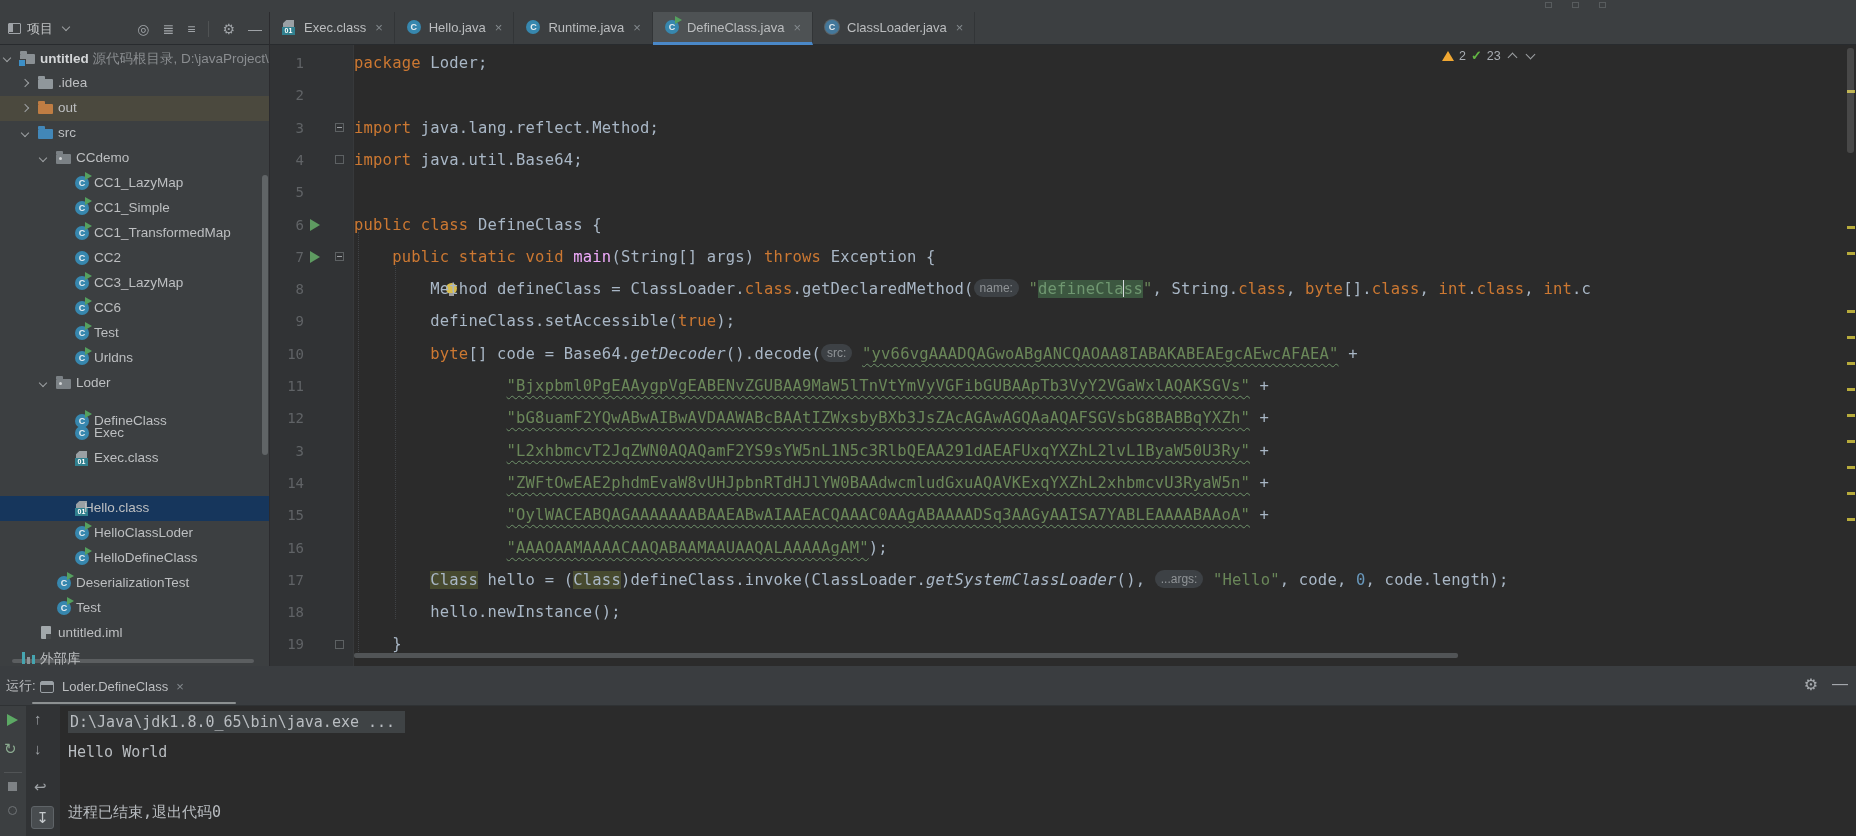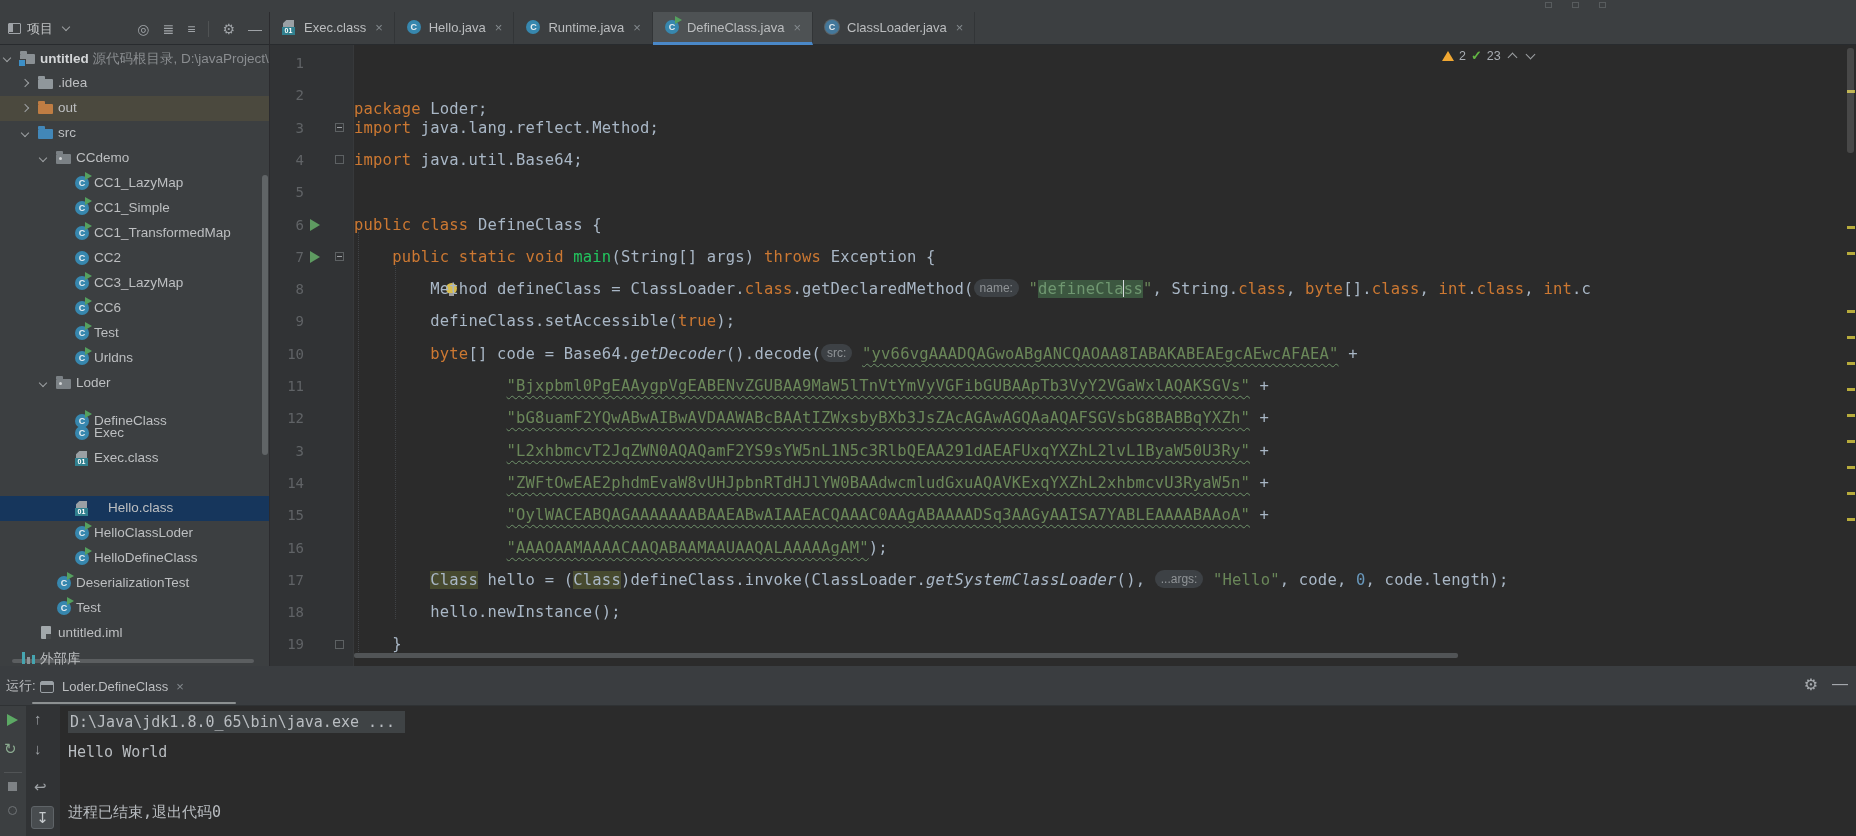--- a/index.html
+++ b/index.html
@@ -60,21 +60,21 @@
 
   
   #editor{position:absolute;left:270px;top:45px;width:1586px;height:621px;background:#2b2b2b;overflow:hidden}
   #gutter{position:absolute;left:0;top:0;width:84px;height:621px;background:#313335;border-right:1px solid #37393b}
   .lnum{position:absolute;left:0;width:34px;text-align:right;color:#606366;font:14px/32.3px "DejaVu Sans Mono",monospace}
   .runarrow{position:absolute;left:40px;width:0;height:0;border-left:10px solid #5e9b61;border-top:6px solid transparent;border-bottom:6px solid transparent}
   .foldbox{position:absolute;left:65px;width:9px;height:9px;border:1px solid #5d6163;background:#313335}
   .foldbox.start::after{content:"";position:absolute;left:1px;top:3px;width:5px;height:1px;background:#9da0a3}
   #code{position:absolute;left:84px;top:0;width:1502px;height:621px}
   .cline{position:absolute;left:0;white-space:pre;font:15.5px/32.3px "DejaVu Sans Mono",monospace;letter-spacing:.2px;color:#a9b7c6}
-  .c-k{color:#cc7832}.c-d{color:#a9b7c6}.c-s{color:#6a8759}.c-n{color:#6897bb}.c-m{color:#22c55e}
+  .c-k{color:#cc7832}.c-d{color:#a9b7c6}.c-s{color:#6a8759}.c-n{color:#6897bb}.c-m{color:#f0abfc}
   .c-it{color:#a9b7c6;font-style:italic}
   .c-w{color:#6a8759;text-decoration:underline wavy #70936b 1px;text-underline-offset:4px}
   .c-shl{color:#6f9770;background:#3c5740}
   .c-idhl{color:#a9b7c6;background:#474a2f}
   .pill{display:inline-block;background:#3d4145;color:#909497;border-radius:9px;padding:0 6px;font:12px/18px "Liberation Sans",sans-serif;vertical-align:2px;letter-spacing:0}
   .caret{display:inline-block;width:1.5px;height:17px;background:#d8dce0;vertical-align:-3px;margin:0 -.75px}
   .iguide{position:absolute;width:0;border-left:1px dotted #404346}
   .bulb{position:absolute;left:92px;width:11px;height:11px;background:#d9bd4e;border-radius:50%}
   .bulb::after{content:"";position:absolute;left:3px;top:10px;width:5px;height:3px;background:#9d9d9d}
   #insp{position:absolute;left:1172px;top:3px;display:flex;align-items:center;gap:5px;color:#a8adb3;font-size:12.5px}
@@ -250,21 +250,21 @@
       <div class="trow" style="top: 401px;">
         <span class="tic tic-classfile" style="position: absolute; left: 74px; top: 4px;"></span>
         <span class="lbl" style="left: 94px;">Exec.class</span>
       </div>
       <div class="trow" style="top: 450px;">
         <span class="tic tic-class" style="position: absolute; left: 74px; top: 4px;"></span>
         <span class="lbl" style="left: 94px;">Hello</span>
       </div>
       <div class="trow sel" style="top: 451px;">
         <span class="tic tic-classfile" style="position: absolute; left: 74px; top: 4px;"></span>
-        <span class="lbl" style="left: 108px; text-align: center;">Hello.class</span>
+        <span class="lbl" style="left: 84px; text-align: center;">Hello.class</span>
       </div>
       <div class="trow" style="top: 501px;">
         <span class="tic tic-class-run" style="position: absolute; left: 74px; top: 4px;"></span>
         <span class="lbl" style="left: 94px;">HelloDefineClass</span>
       </div>
       <div class="trow" style="top: 476px;">
         <span class="tic tic-class-run" style="position: absolute; left: 74px; top: 4px;"></span>
         <span class="lbl" style="left: 94px;">HelloClassLoder</span>
       </div>
       <div class="trow" style="top: 526px;">
@@ -310,21 +310,21 @@
         <div class="lnum" style="top: 454.2px;">15</div>
         <div class="lnum" style="top: 486.5px;">16</div>
         <div class="lnum" style="top: 518.8px;">17</div>
         <div class="lnum" style="top: 551.1px;">18</div>
         <div class="lnum" style="top: 583.4px;">19</div>
         <span class="foldbox end" style="top: 594.9px;"></span>
       </div>
     <div id="code">
       <div class="iguide" style="left:4px;top:187px;height:420px"></div>
       <div class="iguide" style="left:41px;top:219px;height:355px"></div>
-    <div class="cline" style="top: 2px; left: 0px; margin-top: 46px;"><span class="c-k">package</span><span class="c-d"> Loder;</span></div>
+    <div class="cline" style="top: 2px; left: 0px;"><span class="c-k">package</span><span class="c-d"> Loder;</span></div>
         <div class="cline" style="top: 34.3px; left: 0px;"></div>
         <div class="cline" style="top: 66.6px; left: 0px;"><span class="c-k">import</span><span class="c-d"> java.lang.reflect.Method;</span></div>
         <div class="cline" style="top: 98.9px; left: 0px;"><span class="c-k">import</span><span class="c-d"> java.util.Base64;</span></div>
         <div class="cline" style="top: 131.2px; left: 0px;"></div>
         <div class="cline" style="top: 163.5px; left: 0px;"><span class="c-k">public class</span><span class="c-d"> DefineClass {</span></div>
         <div class="cline" style="top: 195.8px; left: 0px;"><span class="c-d">    </span><span class="c-k">public static void</span><span class="c-d"> </span><span class="c-m">main</span><span class="c-d">(String[] args) </span><span class="c-k">throws</span><span class="c-d"> Exception {</span></div>
         <span class="bulb" style="top: 238.1px;"></span>
         <div class="cline" style="top: 228.1px; left: 0px;"><span class="c-d">        Method defineClass = ClassLoader.</span><span class="c-k">class</span><span class="c-d">.getDeclaredMethod(</span><span class="pill">name:</span><span class="c-d"> </span><span class="c-s">"</span><span class="c-shl">defineCla</span><span class="caret"></span><span class="c-shl">ss</span><span class="c-s">"</span><span class="c-d">, String.</span><span class="c-k">class</span><span class="c-d">, </span><span class="c-k">byte</span><span class="c-d">[].</span><span class="c-k">class</span><span class="c-d">, </span><span class="c-k">int</span><span class="c-d">.</span><span class="c-k">class</span><span class="c-d">, </span><span class="c-k">int</span><span class="c-d">.c</span></div>
         <div class="cline" style="top: 260.4px; left: 0px;"><span class="c-d">        defineClass.setAccessible(</span><span class="c-k">true</span><span class="c-d">);</span></div>
         <div class="cline" style="top: 292.7px; left: 0px;"><span class="c-d">        </span><span class="c-k">byte</span><span class="c-d">[] code = Base64.</span><span class="c-it">getDecoder</span><span class="c-d">().decode(</span><span class="pill">src:</span><span class="c-d"> </span><span class="c-w">"yv66vgAAADQAGwoABgANCQAOAA8IABAKABEAEgcAEwcAFAEA"</span><span class="c-d"> +</span></div>

